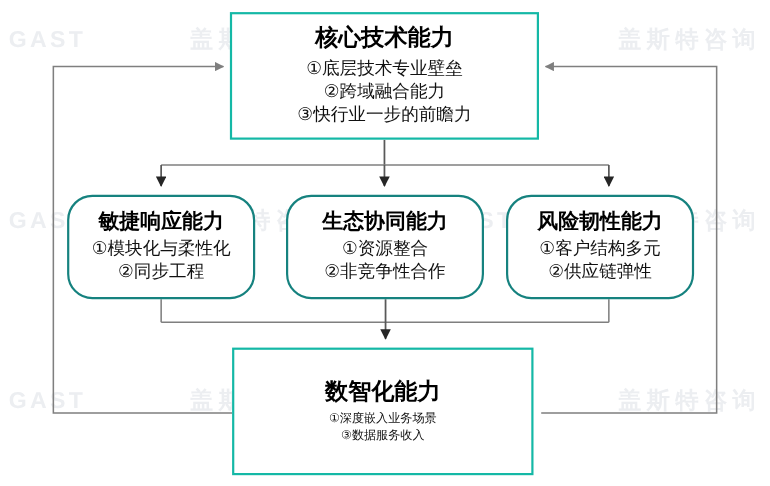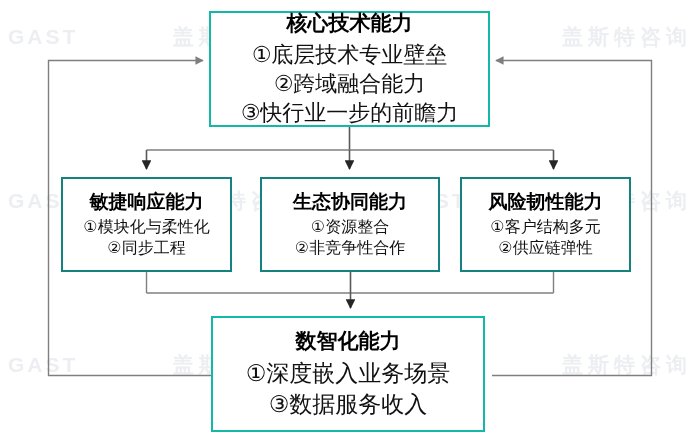--- a/index.html
+++ b/index.html
@@ -80,37 +80,37 @@
     align-items: center;
     color: #111111;
   }
   .node-item { line-height: 1.32; white-space: nowrap; }
 
   
   #node-core {
     left: 209px; top: 11px; width: 281px; height: 116px;
   }
   #node-core .node-title { font-size: 21px; margin-bottom: 5px; }
-  #node-core .node-item  { font-size: 22px; }
-
-  
-  .node.mid { top: 177px; height: 95px; }
+  #node-core .node-item  { font-size: 16px; }
+
+  
+  .node.mid { top: 177px; height: 95px; border-radius: 23px; }
   .node.mid .node-title { font-size: 19px; margin-bottom: 3px; }
   .node.mid .node-item  { font-size: 16px; }
 
   #node-agile     { left: 61px;  width: 171px; }
   #node-ecosystem { left: 260px; width: 180px; }
   #node-risk      { left: 460px; width: 171px; }
 
   
   #node-digital {
     left: 211px; top: 316px; width: 274px; height: 116px;
   }
   #node-digital .node-title { font-size: 21px; margin-bottom: 5px; }
-  #node-digital .node-item  { font-size: 23px; }
+  #node-digital .node-item  { font-size: 11px; }
 </style>
 </head>
 <body>
 
 <div id="canvas">
 
   <div class="wm-layer">
     <div class="wm-row" style="top:26px;">
       <span class="wm">GAST</span>
       <span class="wm cjk">盖斯特咨询</span>

